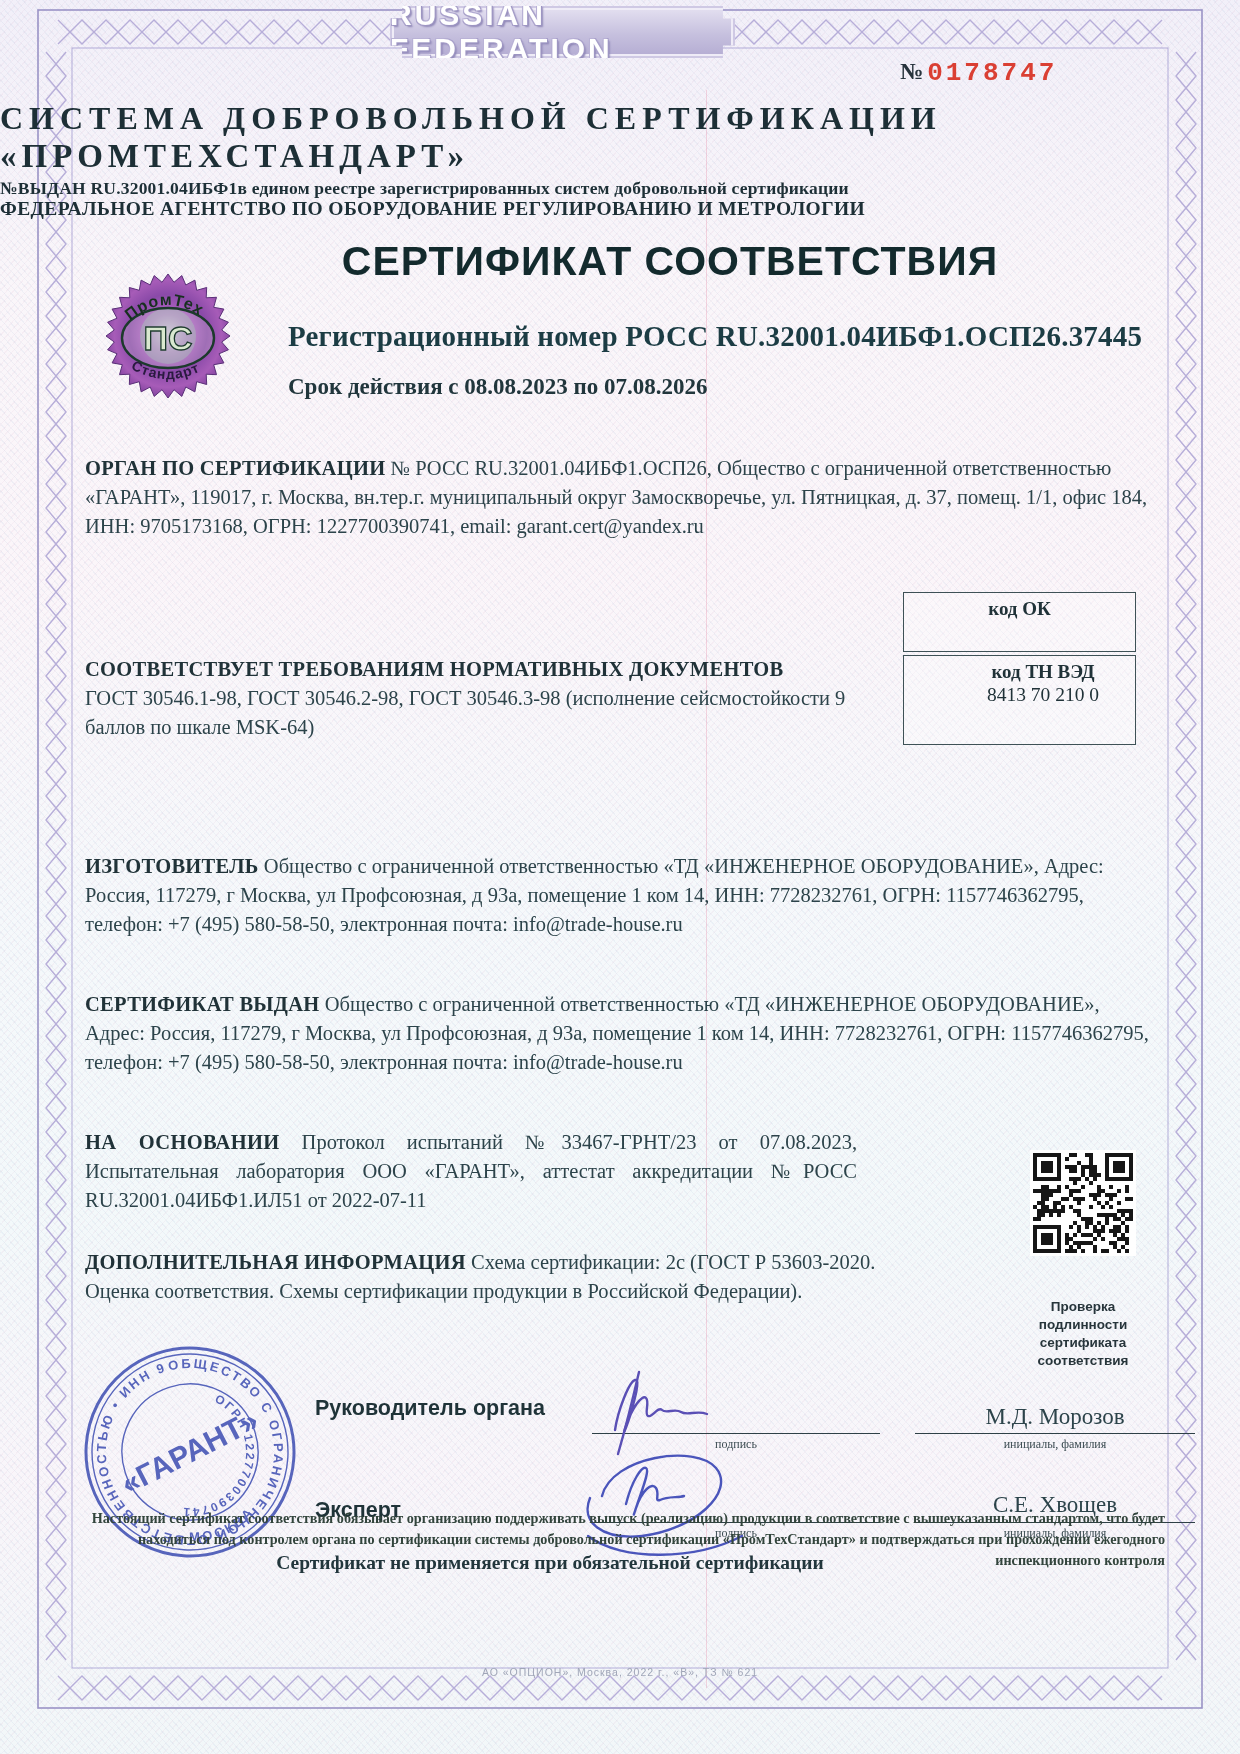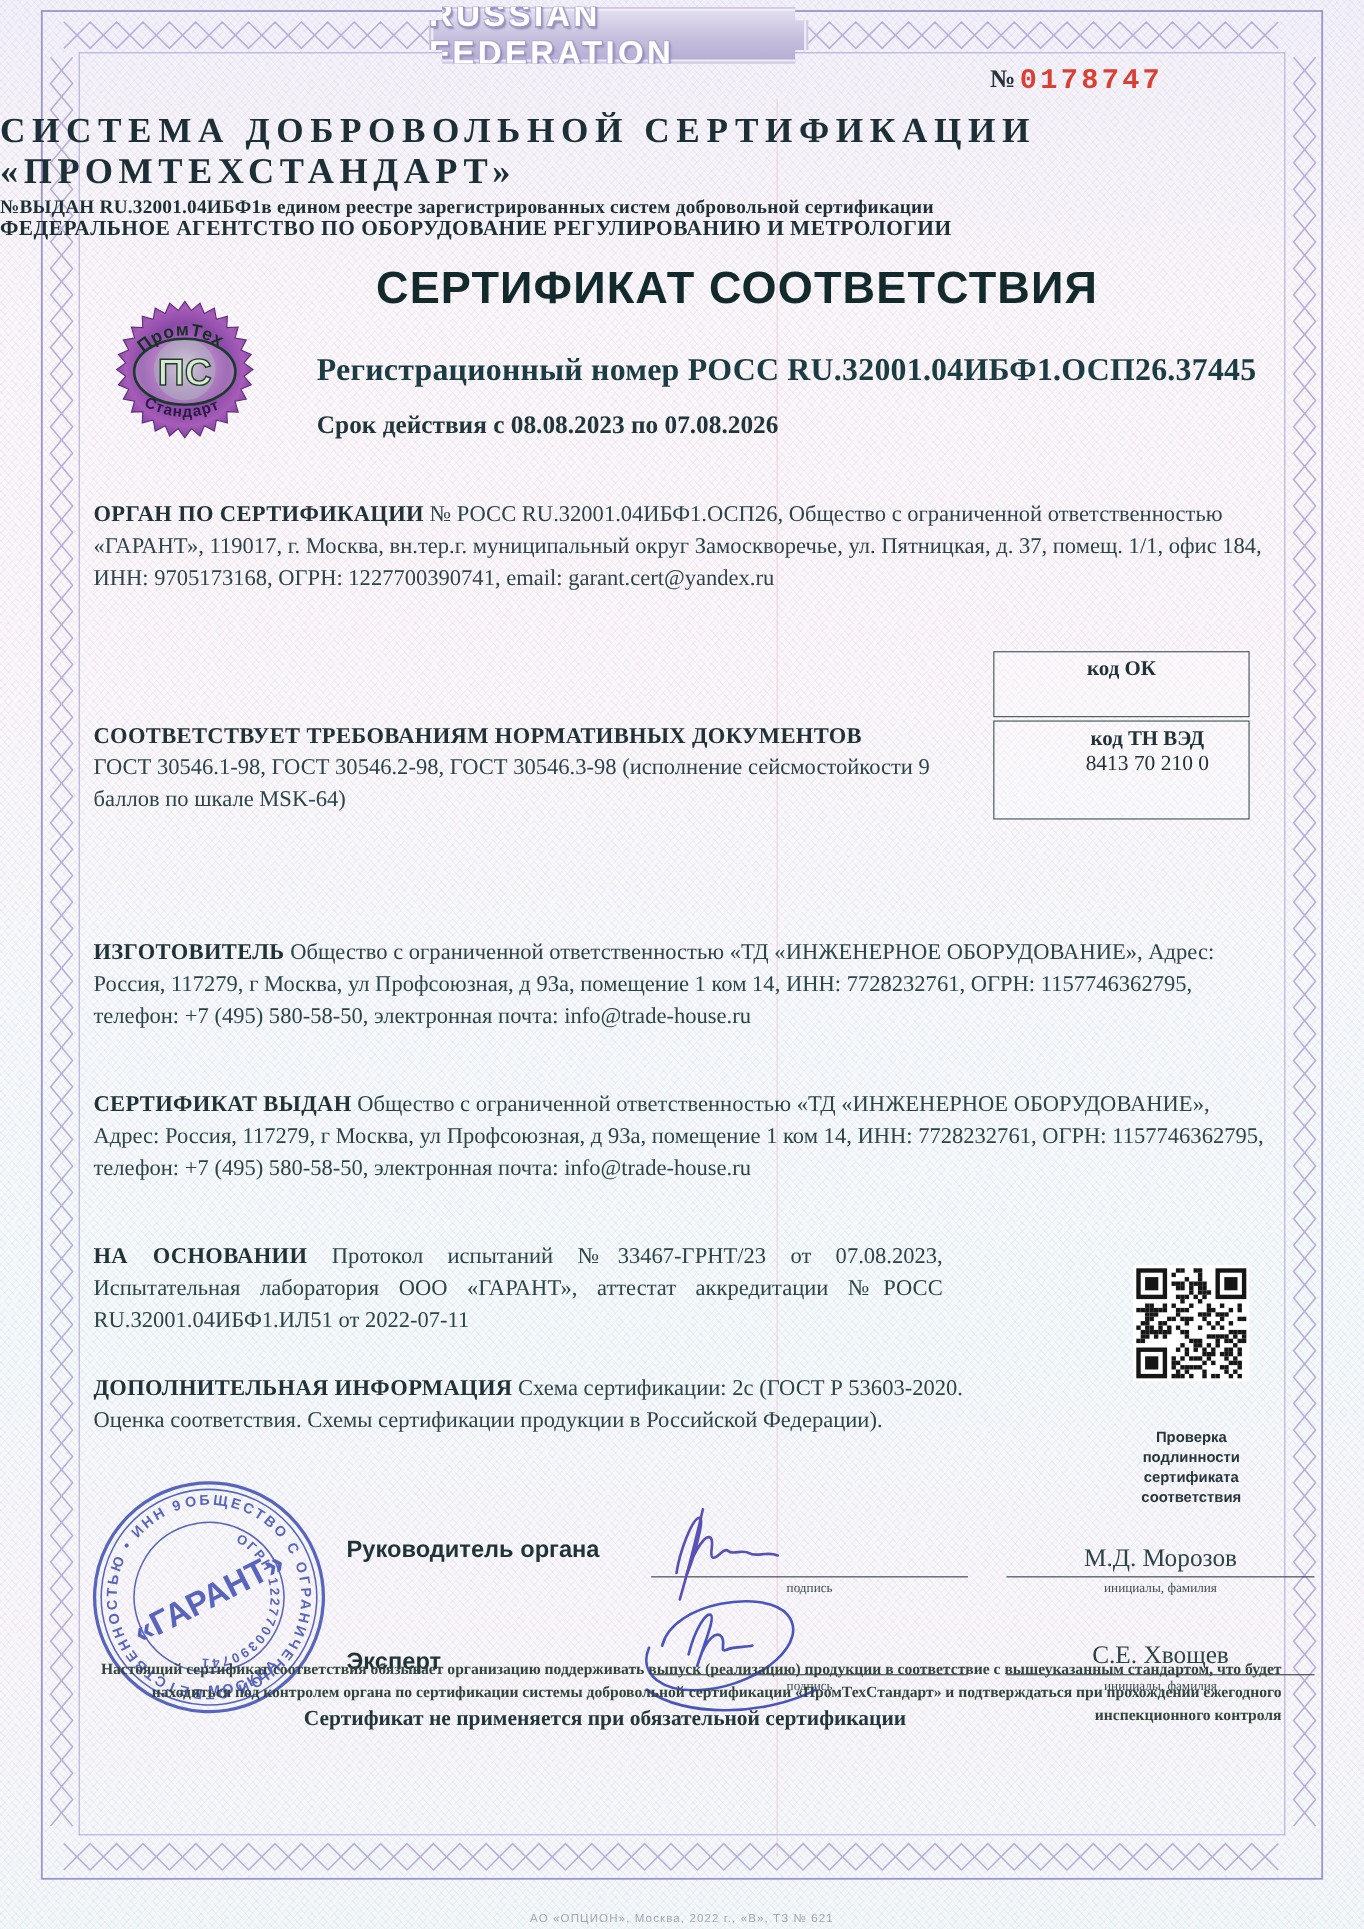--- a/index.html
+++ b/index.html
@@ -100,21 +100,21 @@
   .line-s2 { left:592px; top:1522px; width:288px; }
   .line-n2 { left:915px; top:1522px; width:280px; }
   .autograph { position:absolute; pointer-events:none; }
   .sig1 { left:585px; top:1368px; }
   .sig2 { left:538px; top:1438px; }
 
   .note { position:absolute; left:0; top:1552px; width:1100px; text-align:center;
     font-size:19.5px; font-weight:bold; color:#22363c; }
   .fine-print { position:absolute; left:75px; top:1508px; width:1090px; text-align:right;
     font-size:14.2px; font-weight:bold; line-height:21px; color:#32443c; }
-  .print-info { position:absolute; left:0; top:1738px; width:1240px; text-align:center;
+  .print-info { position:absolute; left:0; top:1666px; width:1240px; text-align:center;
     font-family:"Liberation Sans", sans-serif; font-size:10.5px; letter-spacing:1px;
     color:#a0a6b8; }
 </style>
 </head>
 <body>
 
 <div class="page">
   <div class="texture"></div>
   <div class="fold-line"></div>
 

